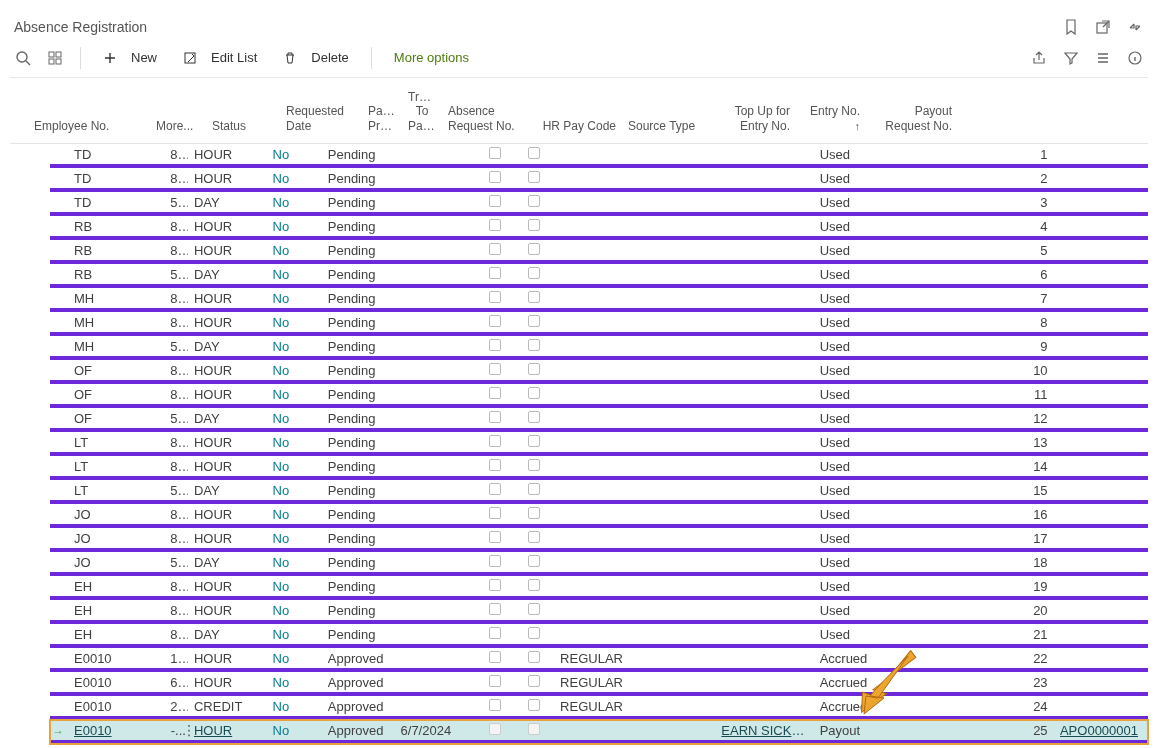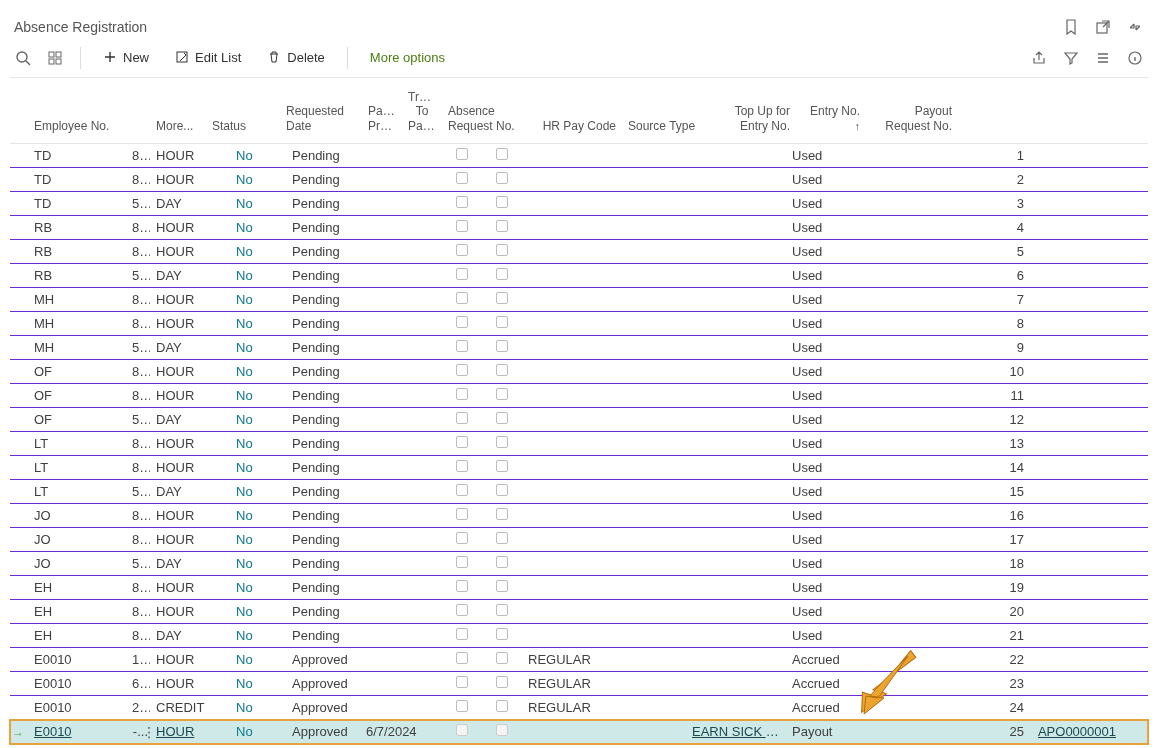--- a/index.html
+++ b/index.html
@@ -53,22 +53,22 @@
     border-bottom: 1px solid #e5e5e5;
   }
   .toolbar .sep {
     width: 1px;
     height: 22px;
     background: #ddd;
     margin: 0 2px;
   }
   .toolbar-btn {
     display: inline-flex;
-    align-items: flex-start;
-    gap: 6px;
+    align-items: flex-end;
+    gap: 14px;
     padding: 4px 6px;
     color: #323232;
     cursor: pointer;
     border-radius: 3px;
   }
   .toolbar-right {
     margin-left: auto;
     display: flex;
     gap: 14px;
     align-items: center;
@@ -100,24 +100,25 @@
   .col-topup  { width: 80px;  text-align: right; }
   .col-entry  { width: 70px;  text-align: right; }
   .col-payreq { width: 96px;  text-align: right; padding-right: 10px; }
 
   .grid-head .col { white-space: normal; line-height: 1.2; }
 
   .grid-body {}
   .grid-row {
     display: flex;
     align-items: center;
-    border-bottom: 1px solid #6d28d9;
+    border-bottom: 4px solid #6d28d9;
     height: 24px;
     font-size: 13px;
     color: #404040;
+    margin-left: 40px;
   }
   .grid-row .comm-no { color: #0b7a8e; }
   .cb {
     display: inline-block;
     width: 12px;
     height: 12px;
     border: 1px solid #bbb;
     border-radius: 2px;
     background: #fff;
   }

